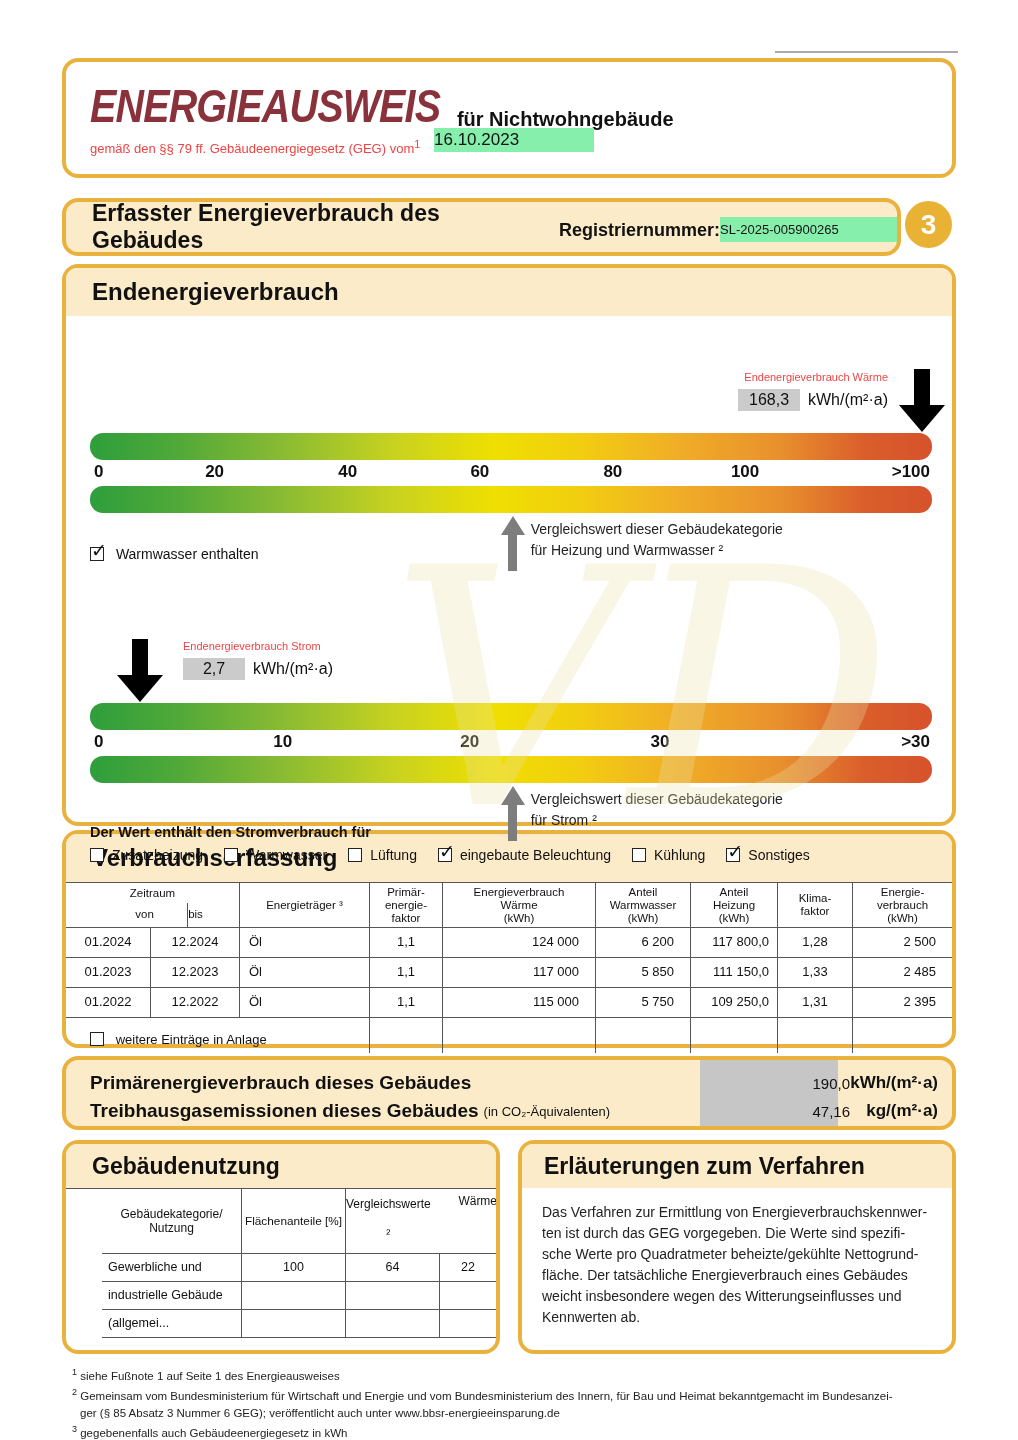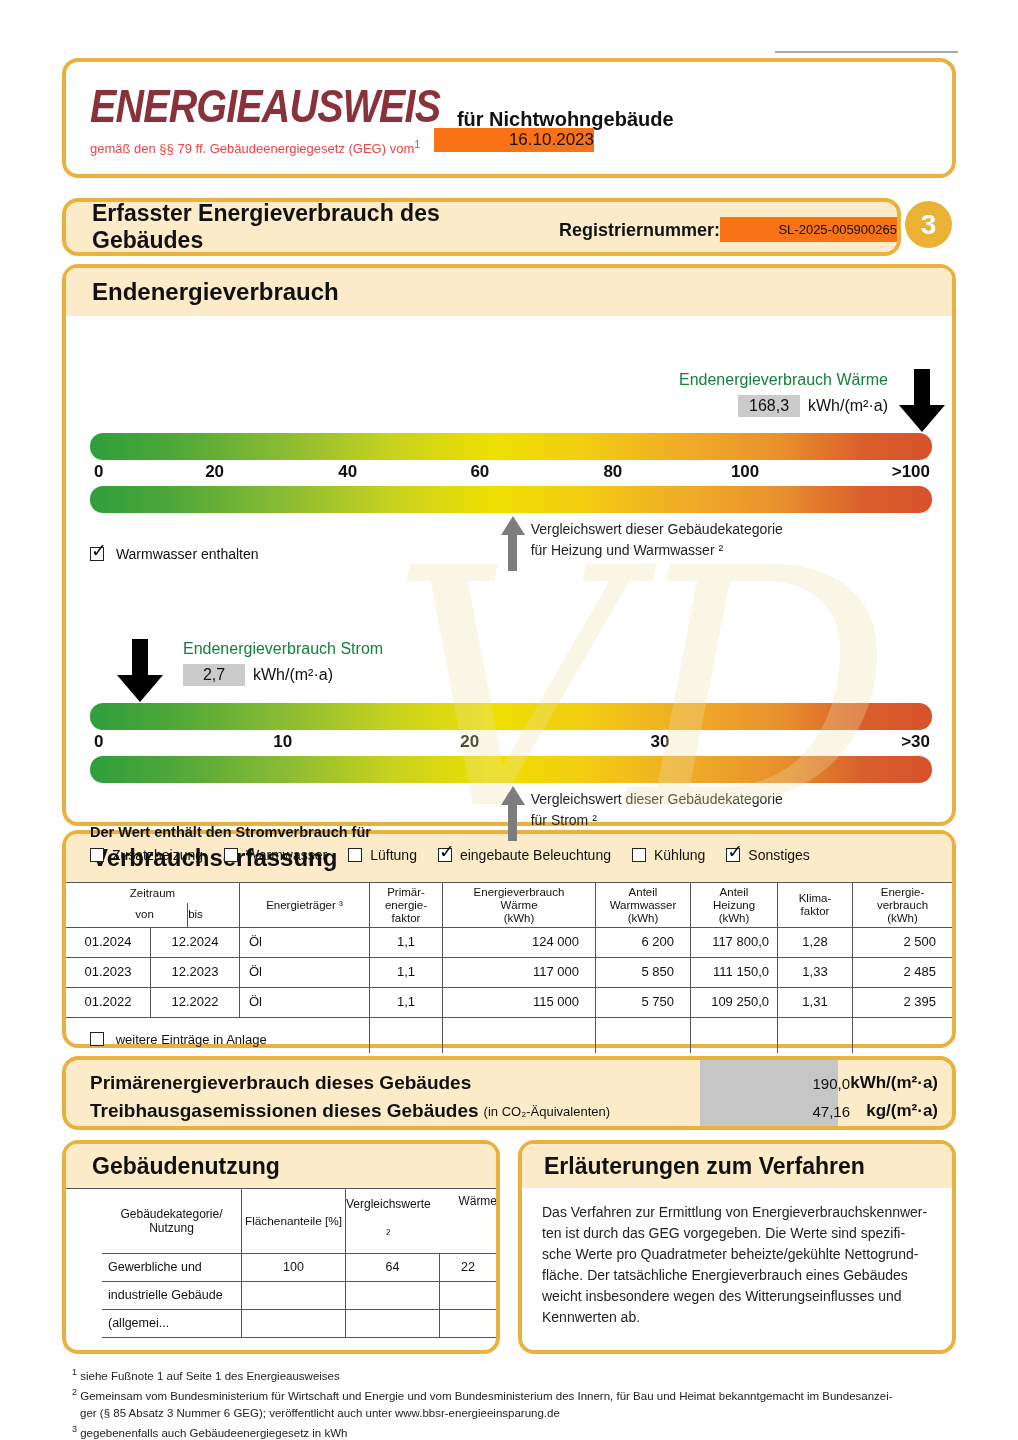--- a/index.html
+++ b/index.html
@@ -11,21 +11,21 @@
 
   
   #toprule{position:absolute;left:775px;top:51px;width:183px;height:2px;background:#a9a9b0;}
 
   
   #box-title{left:62px;top:58px;width:894px;height:120px;}
   .t-row{position:absolute;left:24px;top:16px;white-space:nowrap;}
   .t-main{display:inline-block;font-style:italic;font-weight:bold;font-size:47px;color:#8A323C;transform:scaleX(.84);transform-origin:left bottom;letter-spacing:-1px;}
   .t-sub{display:inline-block;font-weight:bold;font-size:20px;color:#111;margin-left:-50px;vertical-align:-4px;}
   .t-law{position:absolute;left:24px;top:76px;font-size:13px;color:#ef4444;}
-  .grayfield{display:inline-block;background:#f97316;text-align:right;}
+  .grayfield{display:inline-block;background:#86efac;text-align:left;}
   #datefield{position:absolute;left:368px;top:66px;width:160px;height:24px;font-size:17px;line-height:24px;}
 
   
   #box-section{left:62px;top:198px;width:839px;height:58px;background:#FCEBC9;display:flex;align-items:center;padding:0 0 0 26px;}
   #box-section .sec-title{font-weight:bold;font-size:23px;}
   #box-section .reg-label{font-weight:bold;font-size:18px;margin-left:22px;margin-top:6px;}
   #regfield{width:185px;height:25px;line-height:25px;font-size:13px;margin-top:4px;}
   #badge{position:absolute;left:905px;top:201px;width:47px;height:47px;border-radius:50%;background:#E9B235;color:#fff;font-weight:bold;font-size:28px;text-align:center;line-height:47px;}
 
   
@@ -42,21 +42,21 @@
   .arrow-down{position:absolute;width:46px;transform:translateX(-50%);}
   .arrow-down .stem{width:16px;height:36px;background:#000;margin:0 auto;}
   .arrow-down .head{width:0;height:0;margin:0 auto;border-left:23px solid transparent;border-right:23px solid transparent;border-top:27px solid #000;}
 
   .arrow-up-gray{position:absolute;display:flex;flex-direction:column;align-items:center;}
   .arrow-up-gray .head{width:0;height:0;border-left:12px solid transparent;border-right:12px solid transparent;border-bottom:19px solid #7d7d7d;}
   .arrow-up-gray .stem{width:9px;height:36px;background:#7d7d7d;}
 
   .cmp-text{position:absolute;font-size:14px;line-height:21px;color:#222;}
 
-  .vlabel{font-size:16px;color:#15803d;}
+  .vlabel{font-size:11px;color:#ef4444;}
   .valrow{display:flex;align-items:center;font-size:16px;}
   .valbox{width:62px;height:22px;background:#CBCBCB;text-align:center;line-height:22px;font-size:16px;margin-right:8px;}
 
   .cb{display:inline-block;box-sizing:border-box;width:14px;height:14px;border:1.5px solid #222;background:#fff;position:relative;vertical-align:-2px;}
   .cb.checked::after{content:"\2713";position:absolute;left:0px;top:-9px;font-size:19px;color:#111;}
   .cbitem{white-space:nowrap;font-size:14px;}
   .cbitem .lbl{margin-left:8px;}
 
   #ww-check{position:absolute;left:24px;top:230px;}
   #strom-includes{position:absolute;left:24px;top:508px;font-weight:bold;font-size:14.5px;}

